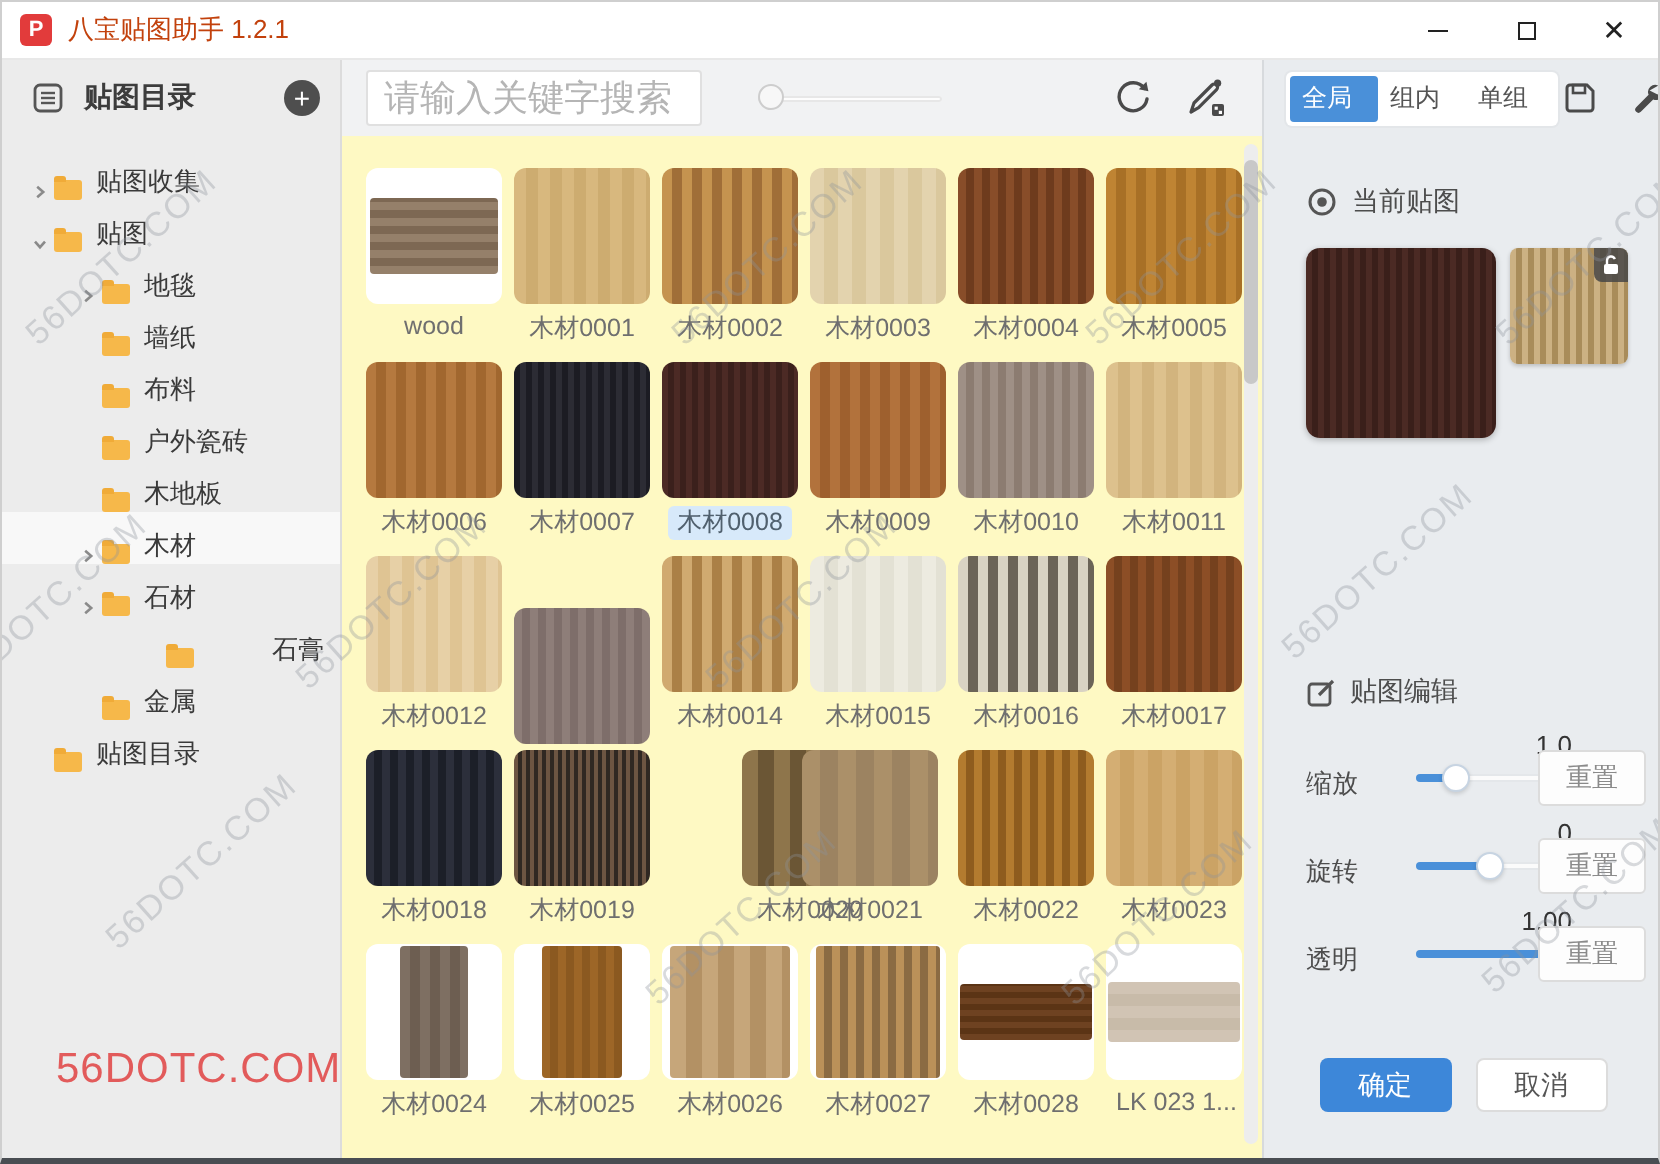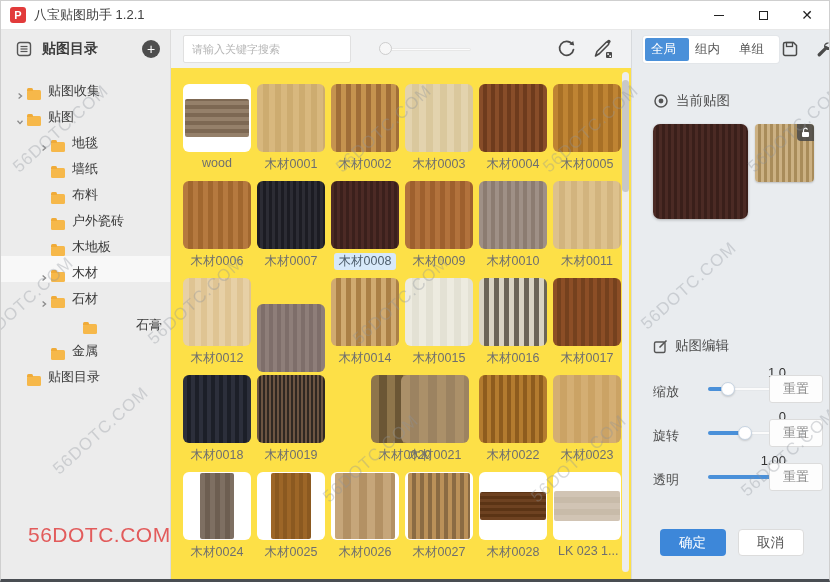--- a/index.html
+++ b/index.html
@@ -3,21 +3,21 @@
 <meta charset="utf-8">
 <style>
   html,body{margin:0;padding:0;}
   body{background:#8b8f94;font-family:"Liberation Sans","DejaVu Sans",sans-serif;}
   .window{position:relative;width:830px;height:582px;background:#f4f4f4;overflow:hidden;
     box-sizing:border-box;border:1px solid #cfcfcf;border-bottom:3px solid #494d52;}
   
   .titlebar{height:28px;background:#ffffff;display:flex;align-items:center;border-bottom:1px solid #e8e8e8;}
   .appicon{width:16px;height:16px;margin:0 8px 0 9px;background:#e23b3b;border-radius:3px;
     color:#fff;font-size:11px;font-weight:bold;display:flex;align-items:center;justify-content:center;}
-  .apptitle{font-size:13px;color:#404040;}
+  .apptitle{font-size:13px;color:#c2410c;}
   .winctrls{margin-left:auto;display:flex;height:100%;}
   .winbtn{width:44px;height:100%;display:flex;align-items:center;justify-content:center;cursor:default;}
   .glyph-min{width:10px;height:1px;background:#222;}
   .glyph-max{width:9px;height:9px;border:1px solid #222;box-sizing:border-box;}
   .glyph-close{font-size:14px;color:#222;line-height:1;}
   
   .bodyrow{display:flex;height:550px;}
   .sidebar{width:170px;min-width:170px;background:#ececec;border-right:1px solid #dcdcdc;box-sizing:border-box;position:relative;}
   .main{width:460px;min-width:460px;background:#f1f2f3;position:relative;}
   .rightpanel{width:200px;min-width:200px;background:#e9ecef;border-left:1px solid #d7dadd;box-sizing:border-box;position:relative;}
@@ -28,28 +28,28 @@
     display:flex;align-items:center;justify-content:center;font-size:14px;line-height:1;}
   .tree{padding-top:6px;}
   .tree-item{height:26px;display:flex;align-items:flex-end;font-size:13px;color:#3a3a3a;}
   .tree-item.sel{background:#f8f8f8;}
   .arrow-slot{width:14px;display:flex;align-items:center;justify-content:center;}
   .folder{width:14px;height:10px;background:#f6b84a;border-radius:1.5px;position:relative;margin-right:7px;flex:none;}
   .folder:before{content:'';position:absolute;top:-2.5px;left:0;width:6px;height:3px;background:#f0ab38;border-radius:1.5px 1.5px 0 0;}
   
   .toolbar{height:38px;display:flex;align-items:center;padding:0 6px 0 12px;}
   .searchbox{width:150px;height:26px;background:#fff;border:1px solid #e0e0e0;border-radius:2px;
-    font-size:11px;color:#444;padding:0 8px;outline:none;}
+    font-size:18px;color:#444;padding:0 8px;outline:none;}
   .searchbox::placeholder{color:#b5b5b5;}
   .topslider{position:relative;width:92px;height:14px;margin-left:28px;}
   .topslider .track{position:absolute;top:6px;left:0;right:0;height:3px;background:#fdfdfd;border-radius:2px;box-shadow:0 0 0 1px #e7e7e7 inset;}
   .topslider .thumb{position:absolute;top:0;width:13px;height:13px;border-radius:50%;background:#f7f7f7;border:1px solid #cdcdcd;box-sizing:border-box;}
   .tb-icon{width:24px;height:24px;display:flex;align-items:center;justify-content:center;}
   
-  .gridwrap{position:absolute;left:0;top:38px;right:0;bottom:0;background:#fde047;overflow:hidden;}
+  .gridwrap{position:absolute;left:0;top:38px;right:0;bottom:0;background:#fef9c3;overflow:hidden;}
   .cell{position:absolute;width:68px;}
   .thumb{width:68px;height:68px;border-radius:6px;overflow:hidden;display:flex;align-items:center;justify-content:center;}
   .thumb.white{background:#ffffff;}
   .thumb .img{border-radius:2px;}
   .cell .lbl{margin-top:4px;text-align:center;font-size:12.5px;color:#6f6f6f;white-space:nowrap;}
   .cell .lbl .in{display:inline-block;padding:0 5px;border-radius:3px;}
   .cell.sel .lbl .in{background:#d7e9fa;color:#50606e;}
   .vscroll{position:absolute;right:2px;top:4px;width:7px;height:500px;border-radius:4px;background:#ededed;}
   .vthumb{position:absolute;left:0;top:8px;width:7px;height:112px;border-radius:4px;background:#c8c8c8;}
   

